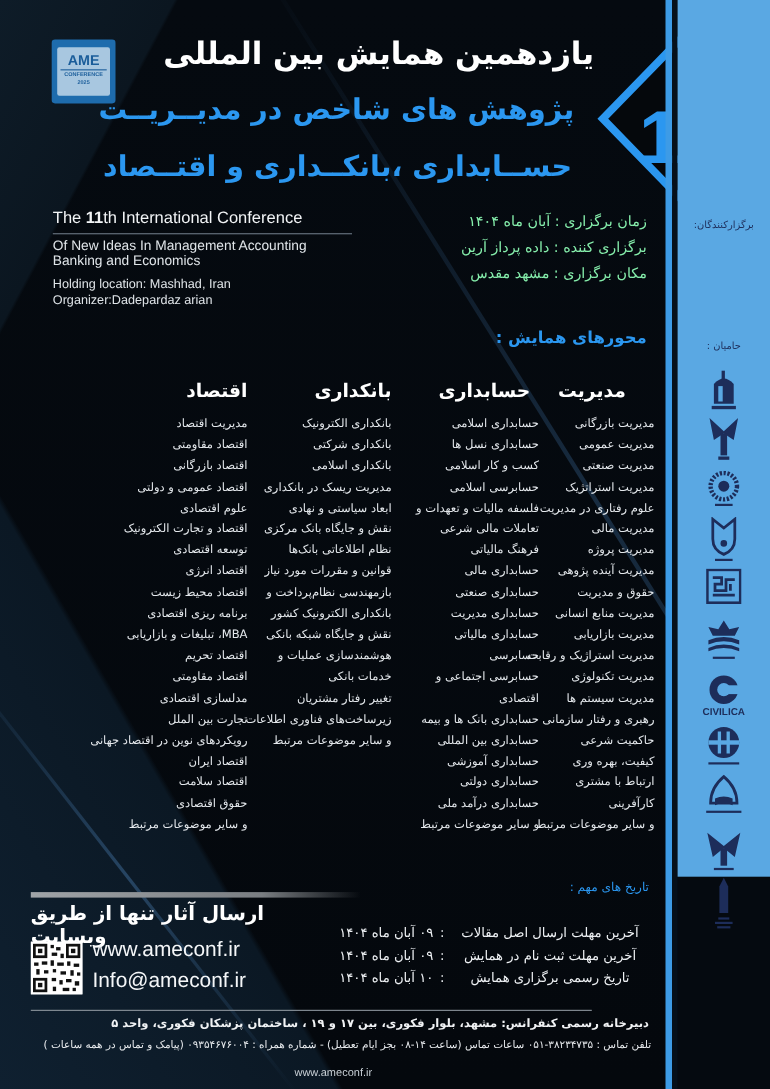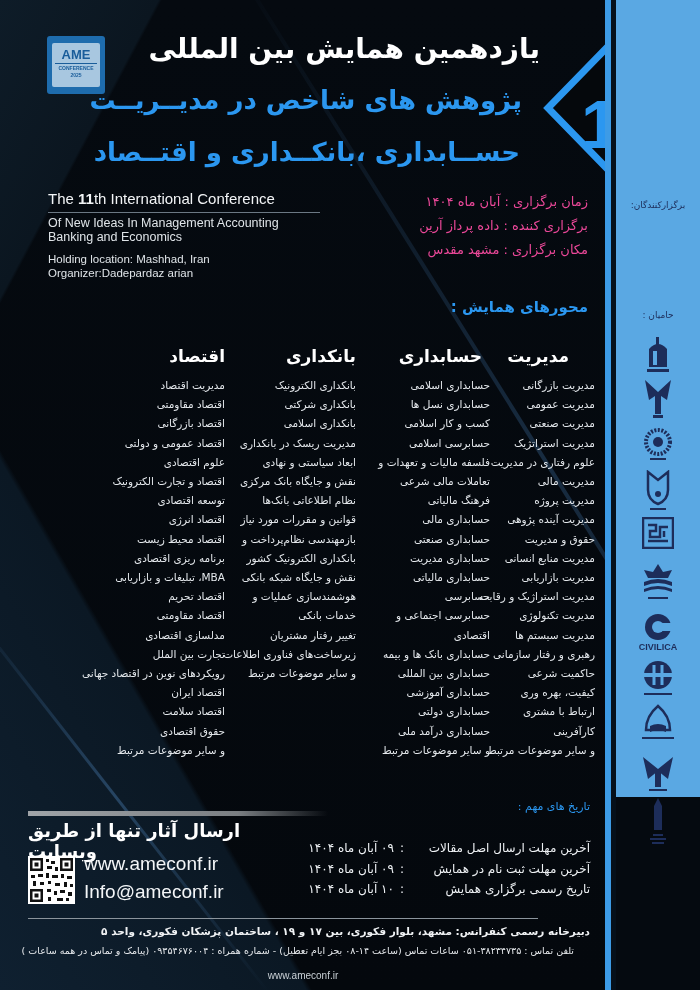--- a/index.html
+++ b/index.html
@@ -71,54 +71,54 @@
   
   .en-block { position: absolute; left: 48px; top: 190px; font-family: "Liberation Sans", sans-serif; color: #e6eaee; }
   .en-title { font-size: 15px; color: #f2f4f6; }
   .en-title b { font-weight: bold; }
   .en-rule { width: 272px; height: 1px; background: #6b7884; margin: 5px 0 3px; }
   .en-sub { font-size: 12.5px; line-height: 14px; color: #dfe4e8; }
   .en-info { font-size: 11.5px; line-height: 14px; margin-top: 8px; color: #dfe4e8; }
 
   
   .fa-info { position: absolute; right: 112px; top: 190px; direction: rtl; text-align: right; }
-  .fa-info div { font-size: 13px; line-height: 24px; color: #ec4899; }
+  .fa-info div { font-size: 13px; line-height: 24px; color: #86efac; }
 
   .axes-title { position: absolute; right: 112px; top: 298px; direction: rtl; font-size: 15px; font-weight: bold; color: #2b97f0; }
 
   
   .col { position: absolute; top: 346px; direction: rtl; text-align: right; }
   .col .head { font-size: 17px; font-weight: bold; color: #ffffff; margin-bottom: 10px; }
   .col .item { font-size: 10.5px; line-height: 19.2px; color: #e4e8ec; white-space: nowrap; }
   .col-mgmt { right: 105px; }
   .col-mgmt .head { margin-right: 26px; }
   .col-acc { right: 210px; }
   .col-acc .head { margin-right: 8px; }
   .col-bank { right: 344px; margin-left: 27px; }
   .col-bank .head { margin-right: 0; }
   .col-eco { right: 475px; }
   .col-eco .head { margin-right: 0; }
 
   
   .dates-title { position: absolute; right: 110px; top: 800px; direction: rtl; font-size: 11px; color: #2b97f0; }
   .dates { position: absolute; right: 110px; top: 838px; direction: rtl; text-align: right; }
   .dates .row { font-size: 12px; line-height: 20.5px; color: #eef1f4; white-space: nowrap; display: flex; gap: 6px; }
-  .dates .row .lbl { display: inline-block; width: 180px; }
+  .dates .row .lbl { display: inline-block; width: 180px; text-align: center; }
 
   
   .grey-bar { position: absolute; left: 28px; top: 811px; width: 300px; height: 5px;
     background: linear-gradient(90deg, #a0a4a8, #7a7e82 70%, rgba(80,80,80,0)); }
   .submit-title { position: absolute; left: 28px; top: 820px; direction: rtl; font-size: 18px; font-weight: bold; color: #ffffff; width: 240px; text-align: left; }
   .qr { position: absolute; left: 28px; top: 856px; width: 47px; height: 48px; background: #ffffff; }
   .web { position: absolute; left: 84px; top: 853px; font-family: "Liberation Sans", sans-serif; font-size: 19px; color: #f4f6f8; }
   .mail { position: absolute; left: 84px; top: 881px; font-family: "Liberation Sans", sans-serif; font-size: 19px; color: #f4f6f8; }
 
   .bottom-rule { position: absolute; left: 28px; top: 918px; width: 510px; height: 1px; background: #8b949c; }
   .address { position: absolute; right: 110px; top: 925px; direction: rtl; font-size: 10.5px; font-weight: bold; color: #f0f2f4; white-space: nowrap; }
-  .phones { position: absolute; right: 126px; top: 945px; direction: rtl; font-size: 9.5px; color: #e8ebee; white-space: nowrap; }
+  .phones { position: absolute; right: 108px; top: 945px; direction: rtl; font-size: 9.5px; color: #e8ebee; white-space: nowrap; }
   .footer-url { position: absolute; left: 0; width: 606px; top: 970px; text-align: center; font-family: "Liberation Sans", sans-serif; font-size: 10px; color: #c9d0d6; }
 </style>
 </head>
 <body>
 
 <div class="bg">
   <div class="sheen1"></div>
   <div class="sheen2"></div>
 </div>
 

